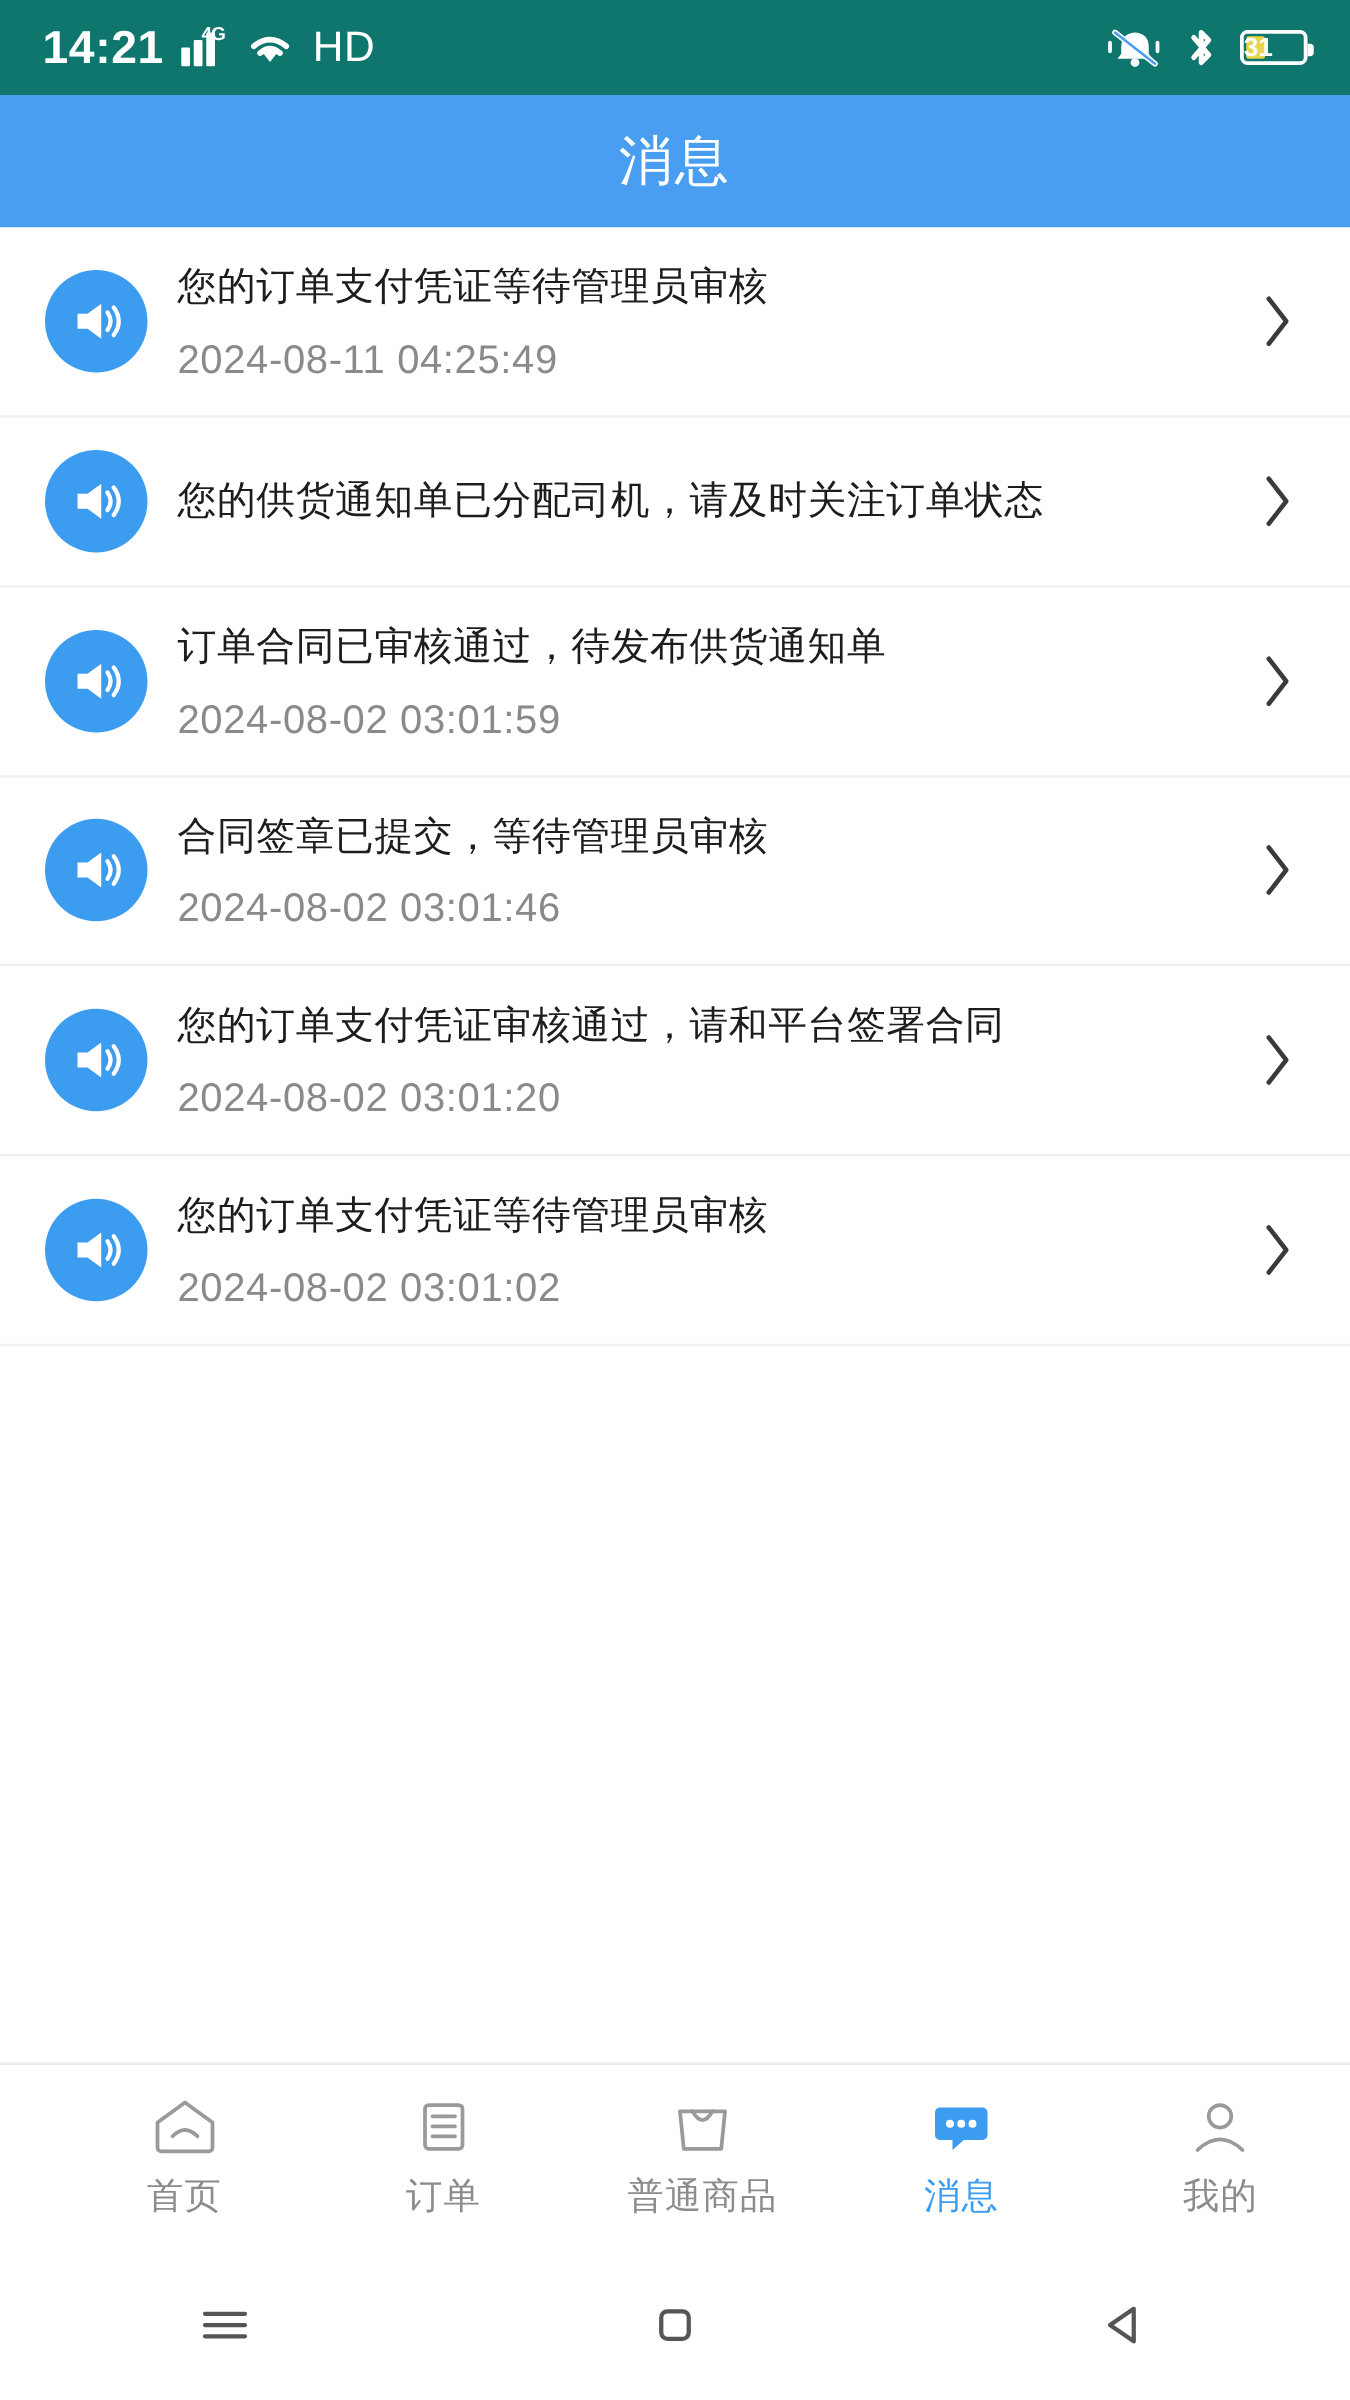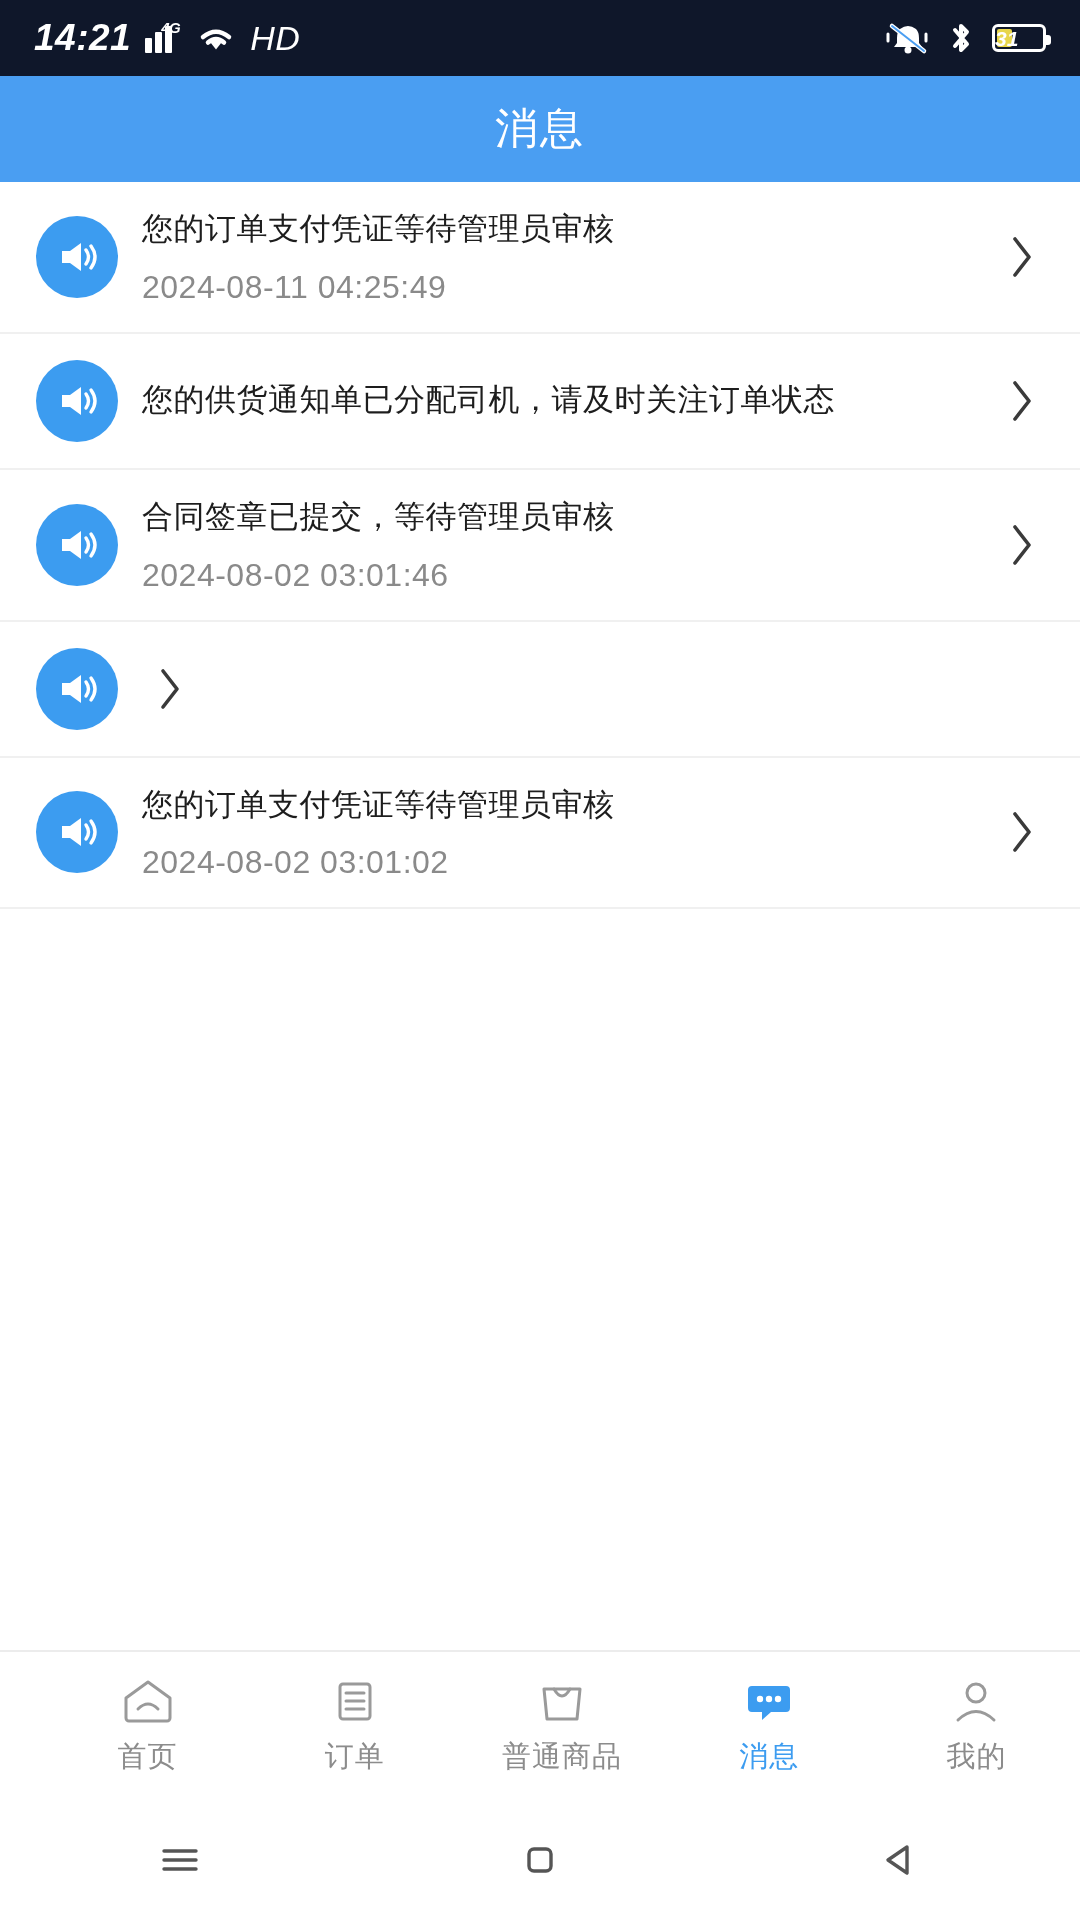--- a/index.html
+++ b/index.html
@@ -5,24 +5,23 @@
   * { margin:0; padding:0; box-sizing:border-box; }
   html, body {
     width:1080px; height:1920px;
     font-family:"Liberation Sans", "DejaVu Sans", sans-serif;
     background:#ffffff; overflow:hidden;
   }
   .phone { position:relative; width:1080px; height:1920px; display:flex; flex-direction:column; background:#ffffff; }
 
   
   .statusbar {
-    height:76px; background:#0f172a; color:#ffffff;
+    height:76px; background:#0f766e; color:#ffffff;
     display:flex; align-items:center; padding:16px 34px;
     flex:0 0 auto;
-    font-style:italic;
   }
   .sb-left { display:flex; align-items:center; gap:14px; }
   .sb-time { font-size:37px; font-weight:600; letter-spacing:0.5px; color:#ffffff; }
   .sb-right { margin-left:auto; display:flex; align-items:center; gap:18px; }
 
   .ico { display:inline-block; line-height:0; }
 
   
   .sig { display:flex; align-items:flex-end; gap:3px; height:30px; position:relative; padding-top:8px; }
   .sig i { display:block; width:7px; background:#ffffff; border-radius:1px; }
@@ -177,20 +176,38 @@
       <span class="msg-body">
         <div class="msg-title">您的供货通知单已分配司机，请及时关注订单状态</div>
       </span>
       <span class="msg-chevron">
         <svg width="26" height="46" viewBox="0 0 26 46">
           <path d="M6 5 L20 23 L6 41" stroke="#3a3a3a" stroke-width="3.6" fill="none" stroke-linecap="round" stroke-linejoin="round"></path>
         </svg>
       </span>
     </div>
 
+    <div class="msg-item">
+      <span class="msg-icon">
+        <svg width="50" height="50" viewBox="0 0 50 50">
+          <path d="M10 19 h8 L29 11 v28 L18 31 h-8 z" fill="#ffffff"></path>
+          <path d="M34 18 q5 7 0 14" stroke="#ffffff" stroke-width="3.4" fill="none" stroke-linecap="round"></path>
+          <path d="M39 14 q8 11 0 22" stroke="#ffffff" stroke-width="3.4" fill="none" stroke-linecap="round"></path>
+        </svg>
+      </span>
+      <span class="msg-body">
+        <div class="msg-title">订单合同已审核通过，待发布供货通知单</div>
+        <div class="msg-time">2024-08-02 03:01:59</div>
+      </span>
+      <span class="msg-chevron">
+        <svg width="26" height="46" viewBox="0 0 26 46">
+          <path d="M6 5 L20 23 L6 41" stroke="#3a3a3a" stroke-width="3.6" fill="none" stroke-linecap="round" stroke-linejoin="round"></path>
+        </svg>
+      </span>
+    </div>
 
     <div class="msg-item">
       <span class="msg-icon">
         <svg width="50" height="50" viewBox="0 0 50 50">
           <path d="M10 19 h8 L29 11 v28 L18 31 h-8 z" fill="#ffffff"></path>
           <path d="M34 18 q5 7 0 14" stroke="#ffffff" stroke-width="3.4" fill="none" stroke-linecap="round"></path>
           <path d="M39 14 q8 11 0 22" stroke="#ffffff" stroke-width="3.4" fill="none" stroke-linecap="round"></path>
         </svg>
       </span>
       <span class="msg-body">
@@ -204,20 +221,24 @@
       </span>
     </div>
 
     <div class="msg-item">
       <span class="msg-icon">
         <svg width="50" height="50" viewBox="0 0 50 50">
           <path d="M10 19 h8 L29 11 v28 L18 31 h-8 z" fill="#ffffff"></path>
           <path d="M34 18 q5 7 0 14" stroke="#ffffff" stroke-width="3.4" fill="none" stroke-linecap="round"></path>
           <path d="M39 14 q8 11 0 22" stroke="#ffffff" stroke-width="3.4" fill="none" stroke-linecap="round"></path>
         </svg>
+      </span>
+      <span class="msg-body">
+        <div class="msg-title">您的订单支付凭证审核通过，请和平台签署合同</div>
+        <div class="msg-time">2024-08-02 03:01:20</div>
       </span>
       <span class="msg-chevron">
         <svg width="26" height="46" viewBox="0 0 26 46">
           <path d="M6 5 L20 23 L6 41" stroke="#3a3a3a" stroke-width="3.6" fill="none" stroke-linecap="round" stroke-linejoin="round"></path>
         </svg>
       </span>
     </div>
 
     <div class="msg-item">
       <span class="msg-icon">

